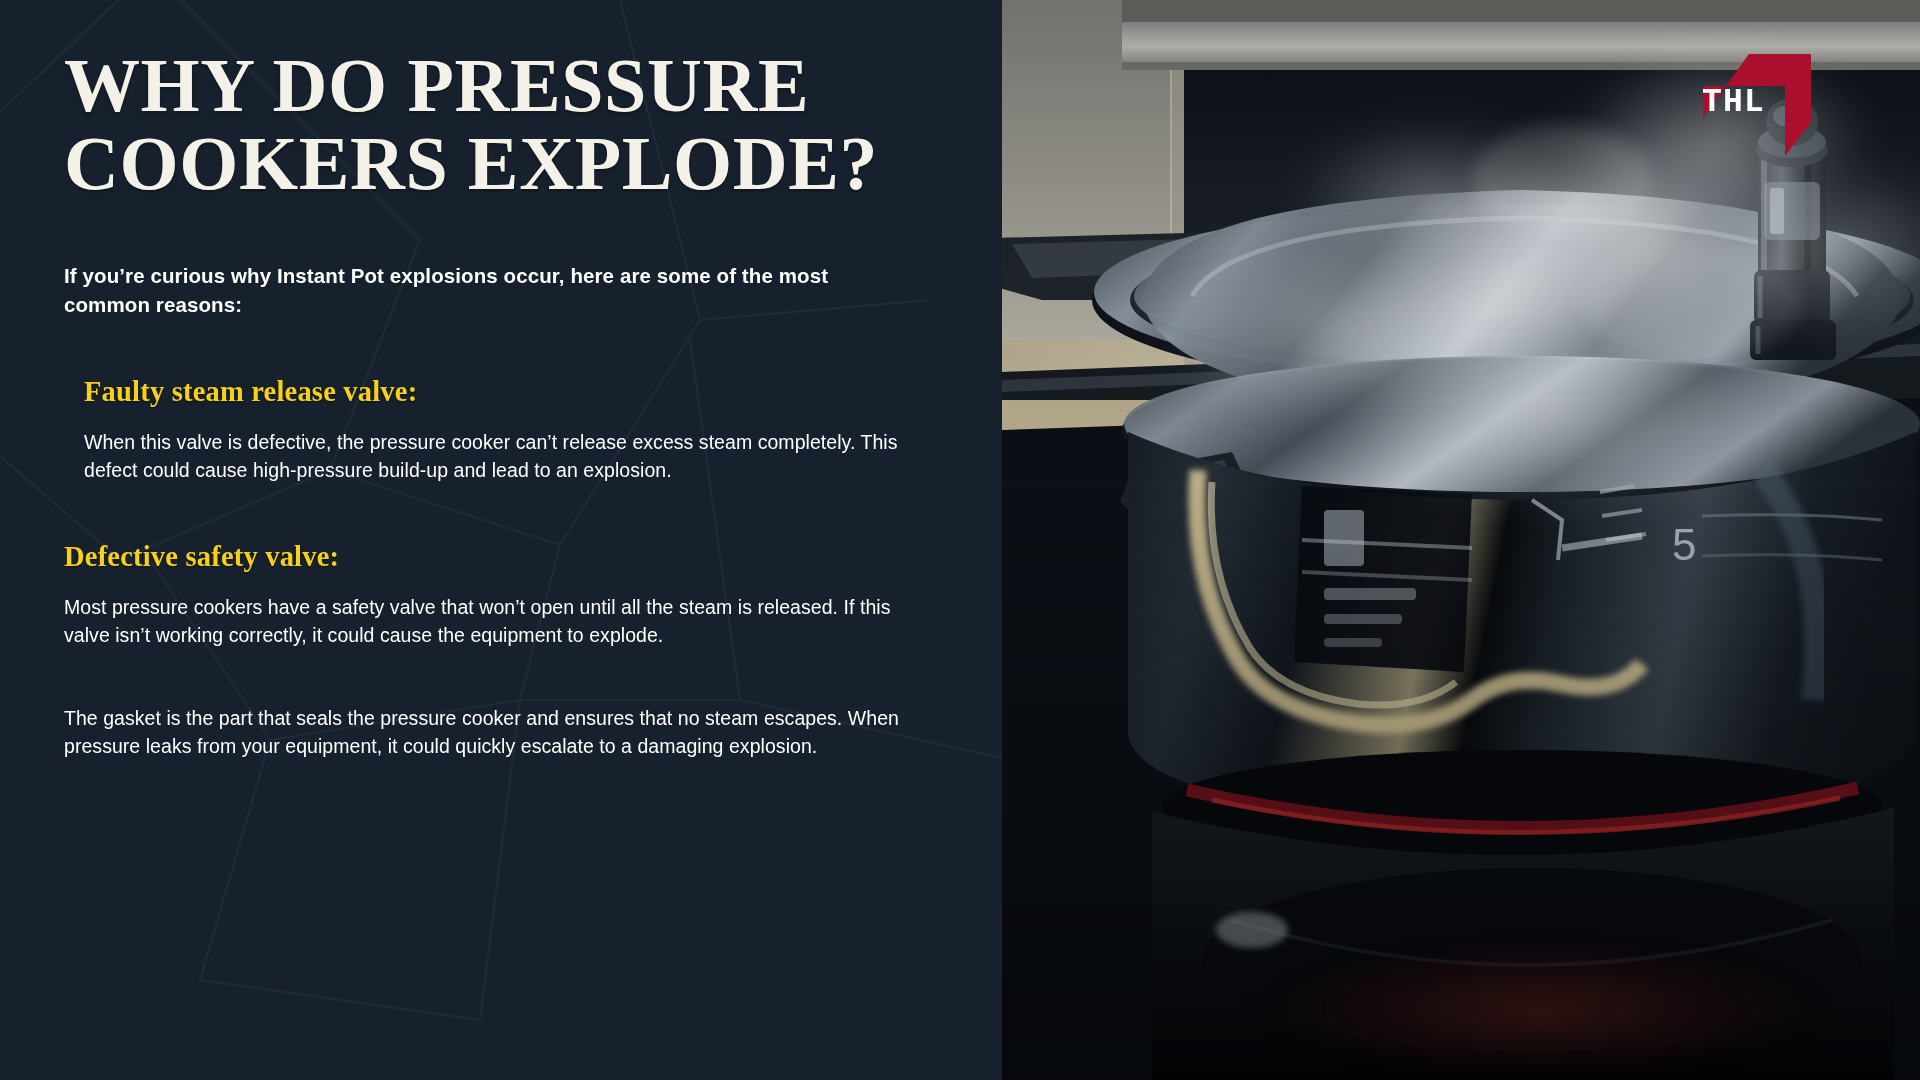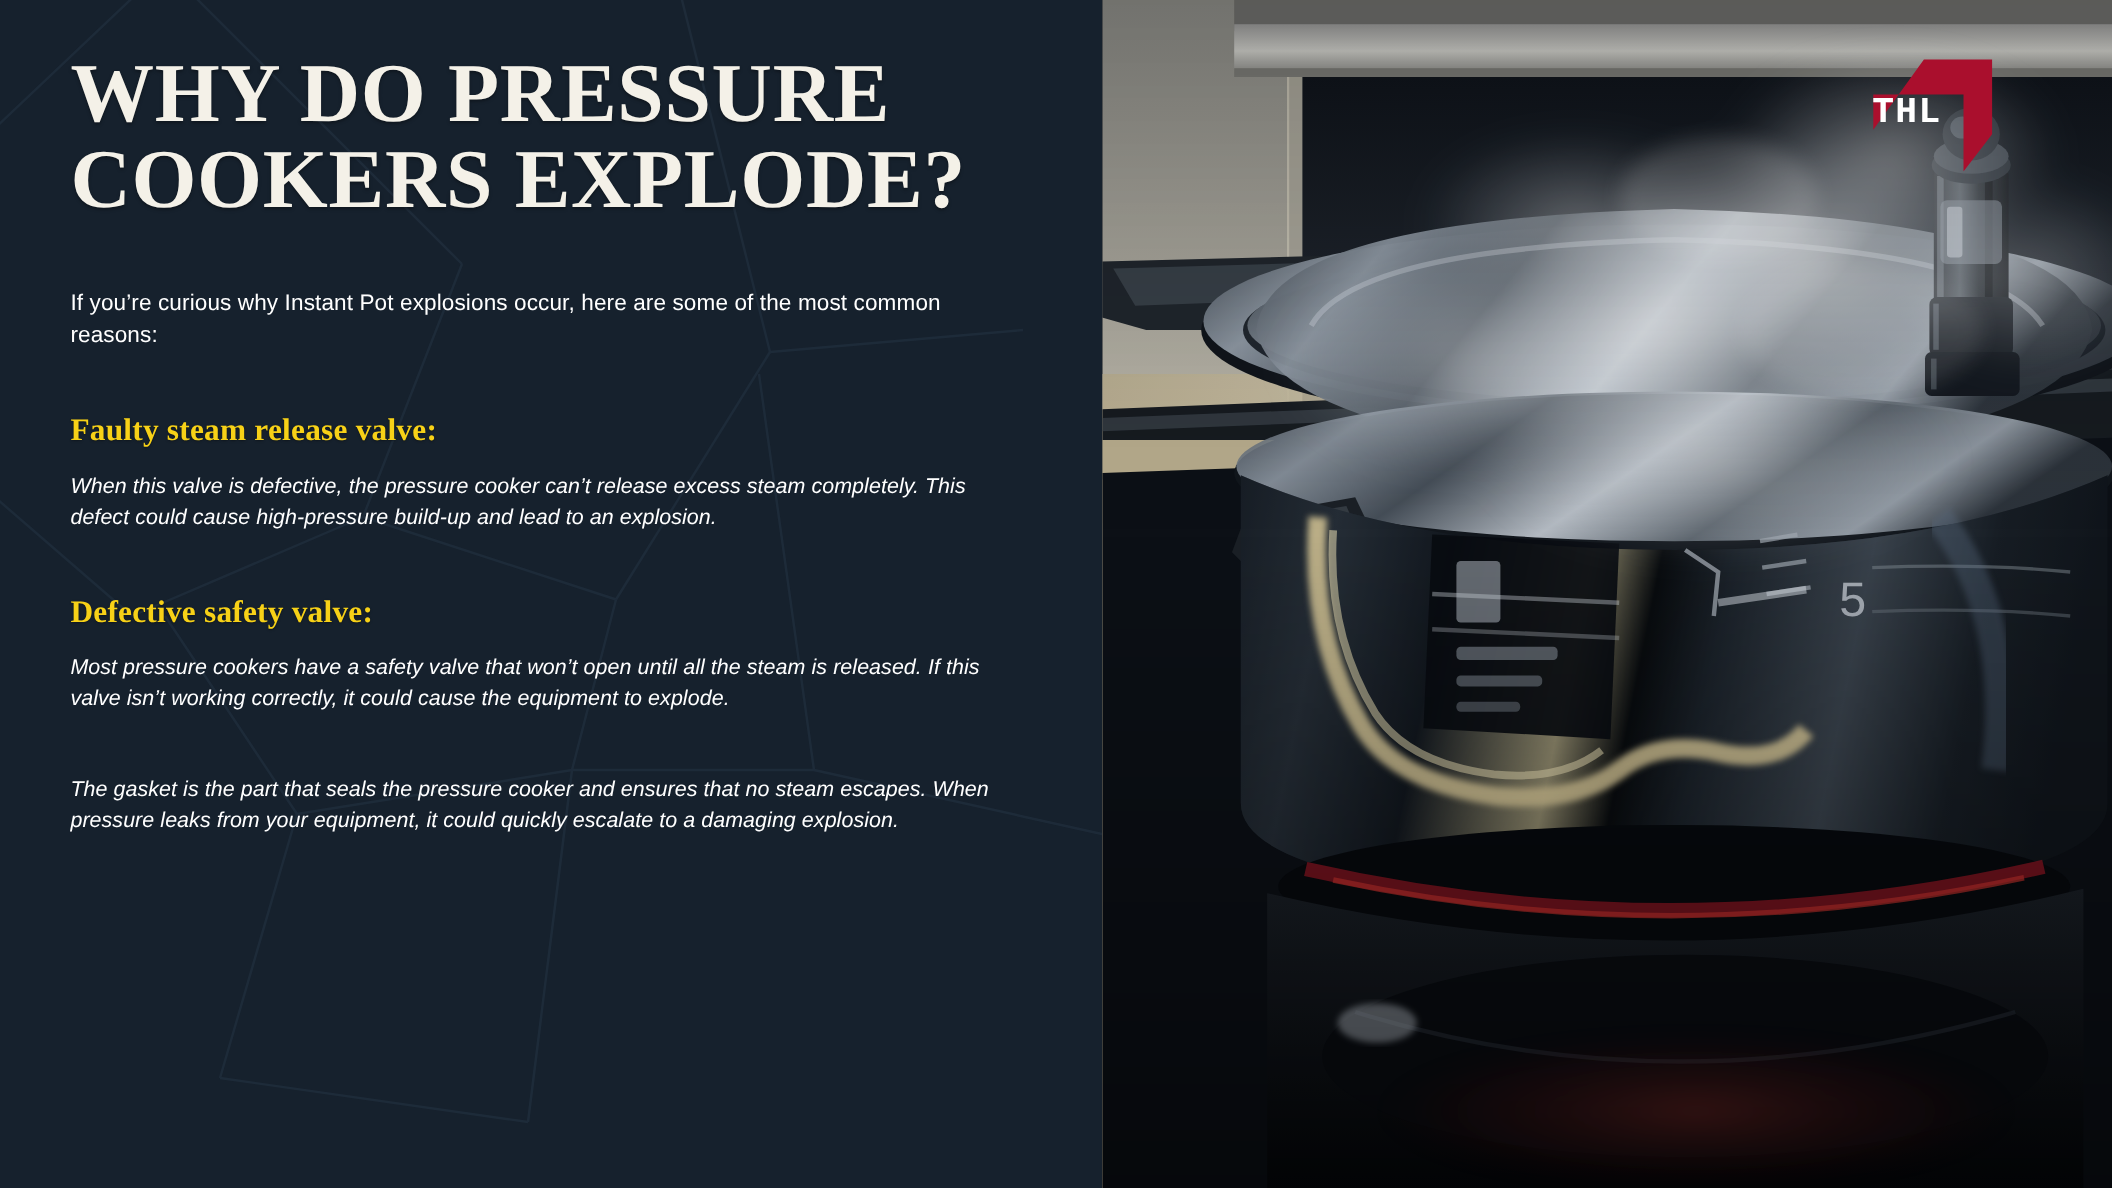--- a/index.html
+++ b/index.html
@@ -36,48 +36,47 @@
     line-height:1.03;
     letter-spacing:0.6px;
     color:#f4f1e8;
     margin-top:46px;
     text-shadow:0 2px 3px rgba(0,0,0,.35);
   }
 
   .intro {
     margin-top:58px;
     font-size:20.5px;
-    font-weight:400;
+    font-weight:700;
     line-height:1.45;
     color:#ffffff;
     letter-spacing:.1px;
     max-width:820px;
   }
 
   .section { margin-top:56px; }
-  .section:first-of-type { margin-top:56px; }
+  .section:first-of-type { margin-top:56px;margin-left:20px; }
 
   .sec-head {
     font-family:"Liberation Serif", serif;
     font-weight:700;
     font-size:28.5px;
     color:#f7d117;
     letter-spacing:.2px;
     text-shadow:0 1px 2px rgba(0,0,0,.35);
   }
 
   .sec-body {
     margin-top:21px;
     font-size:19.5px;
     font-weight:400;
     line-height:1.43;
     color:#ffffff;
     max-width:840px;
     letter-spacing:.05px;
-    font-style:italic;
   }
 
   
   .photo {
     position:absolute; left:1002px; top:0;
     width:918px; height:1080px;
     overflow:hidden;
     background:#0d1118;
   }
   .photo svg { display:block; width:918px; height:1080px; }

